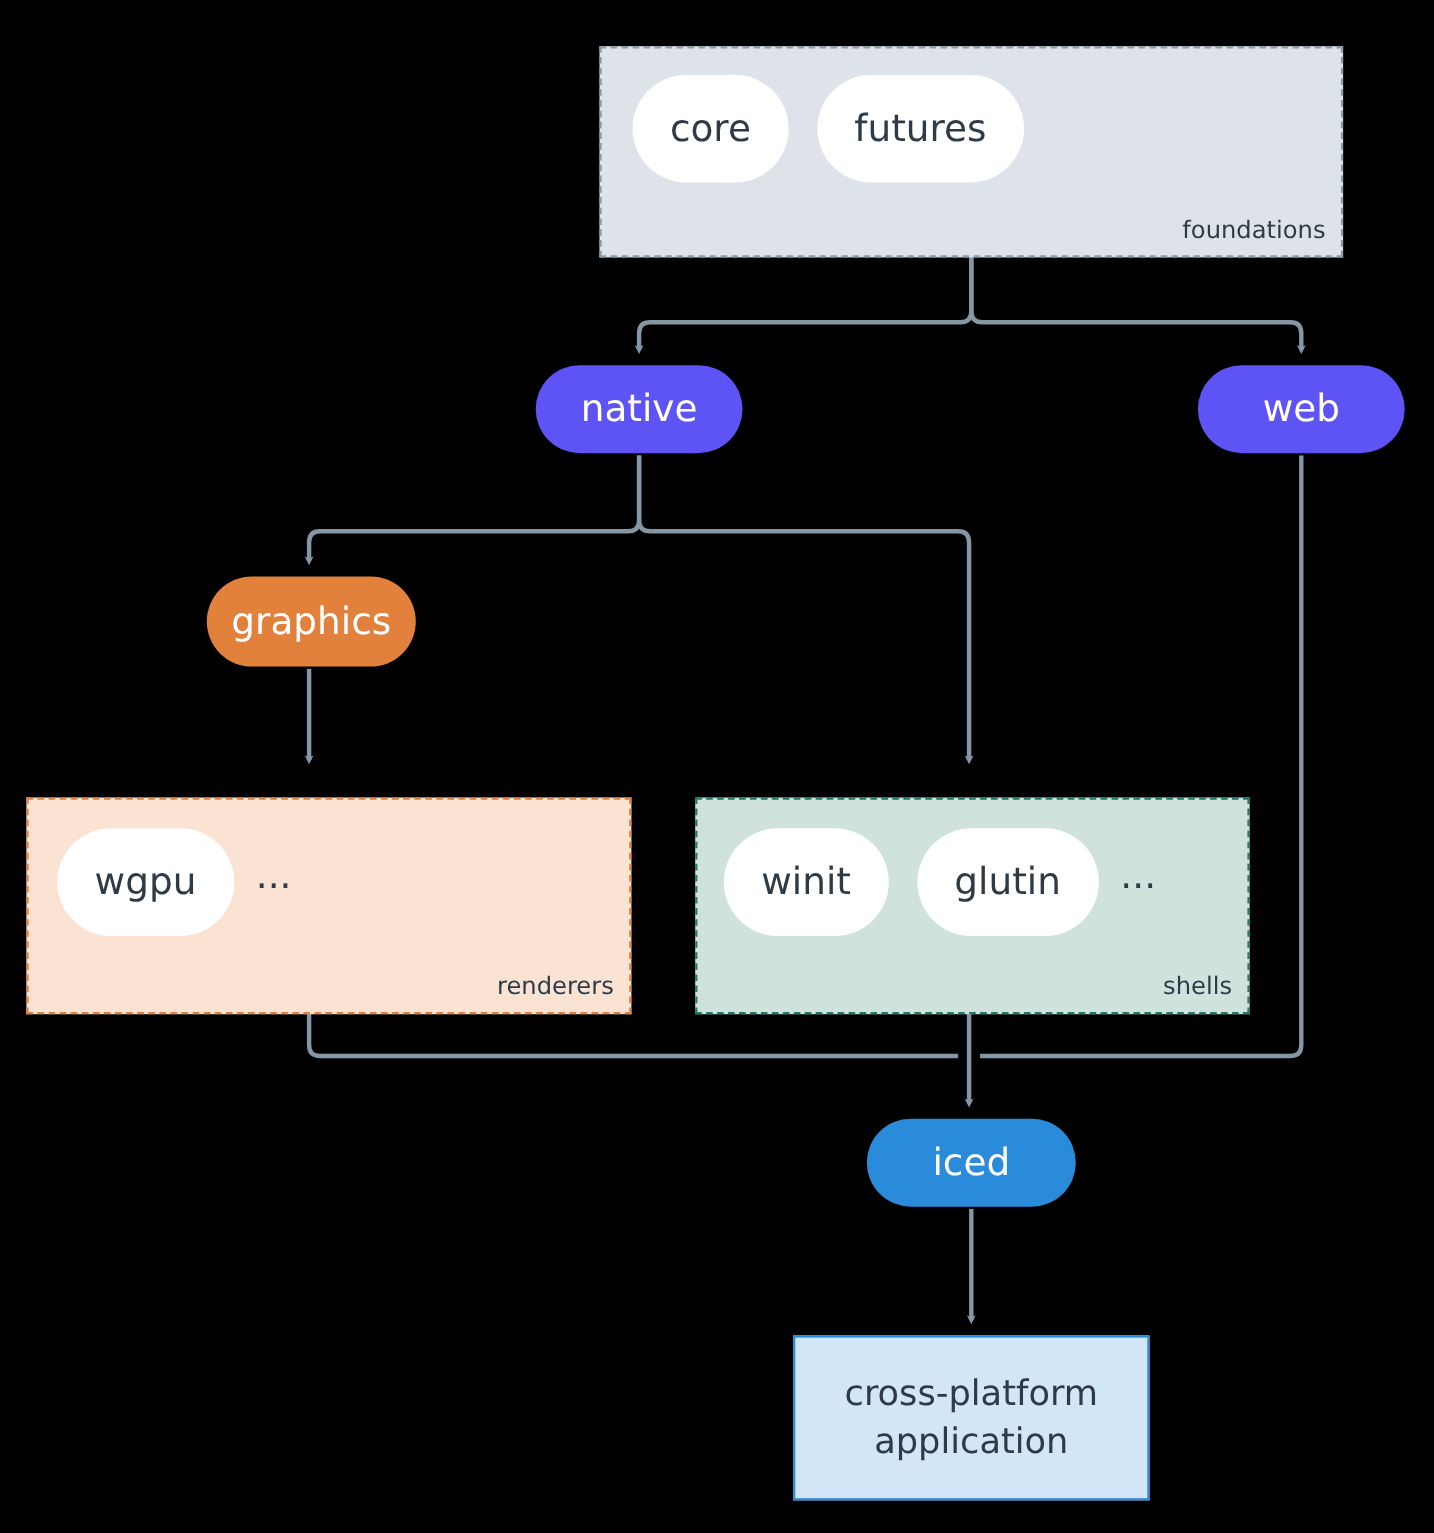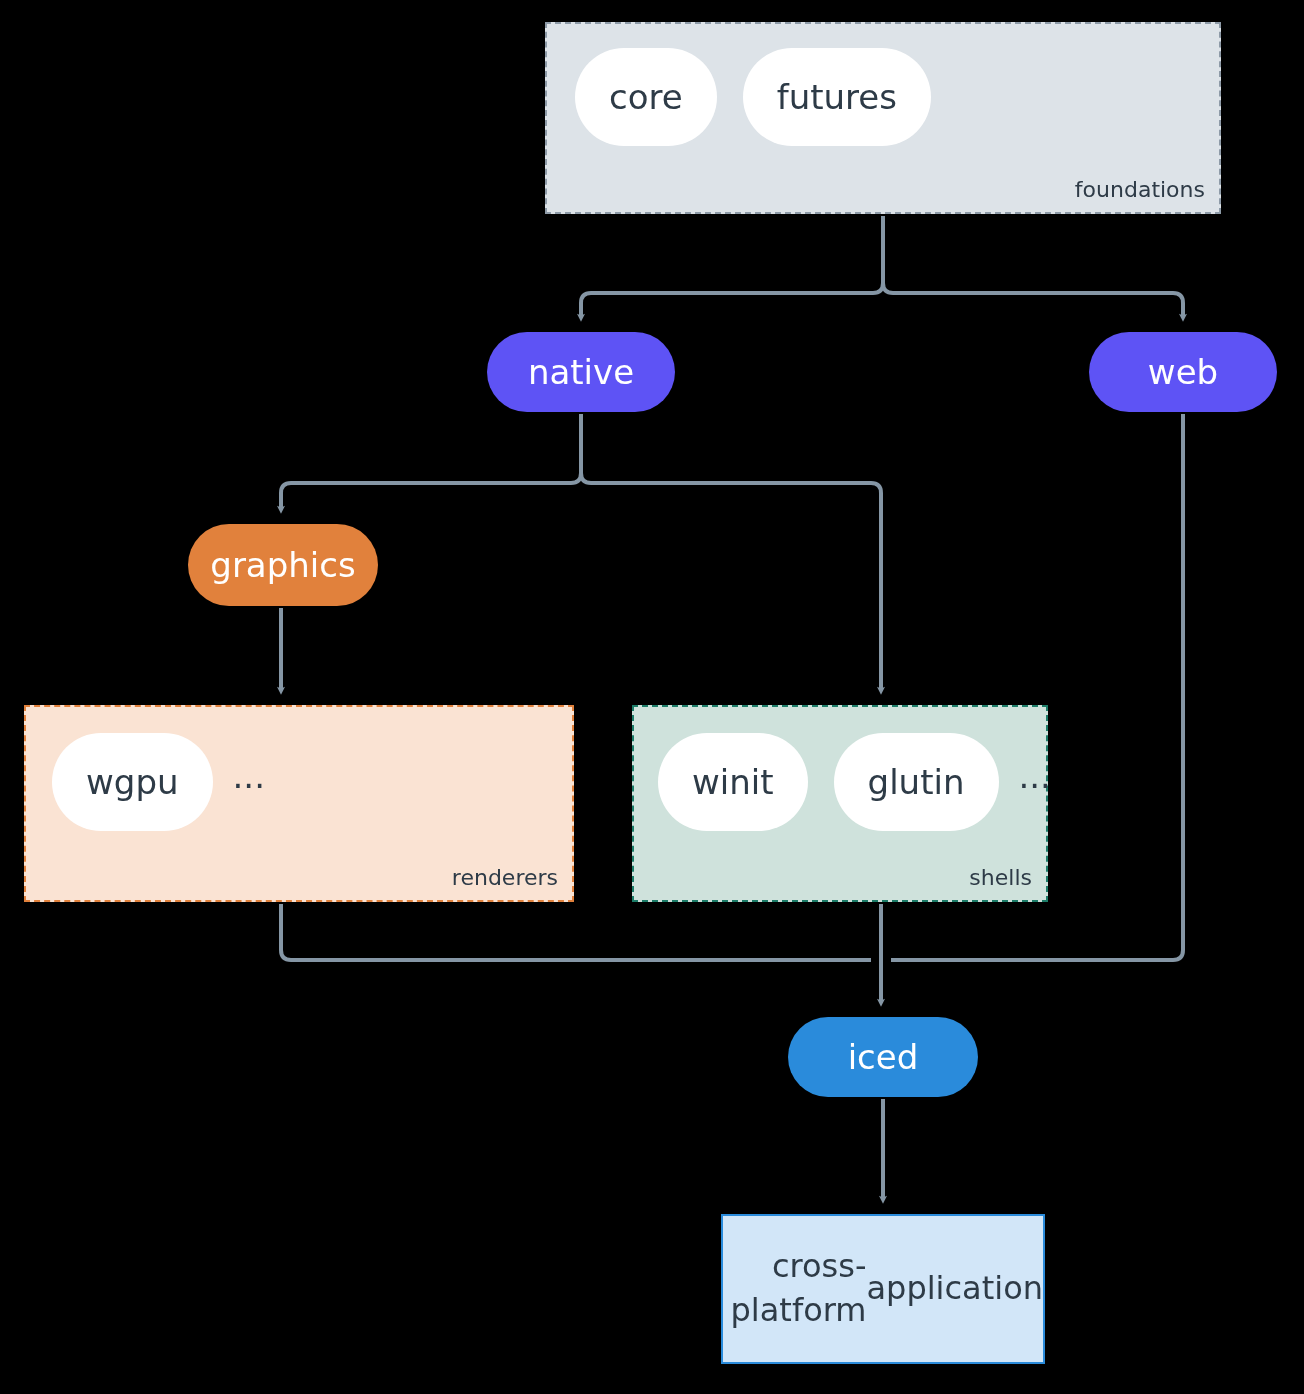--- a/index.html
+++ b/index.html
@@ -24,20 +24,21 @@
     top: 0;
     width: 1304px;
     height: 1394px;
     pointer-events: none;
   }
 
   
   .group {
     position: absolute;
     box-sizing: border-box;
+    margin-top: 20px;
   }
   .group-label {
     position: absolute;
     right: 14px;
     bottom: 10px;
     font-size: 22px;
     color: #2E3B47;
     white-space: nowrap;
   }
   .group-items {
@@ -65,21 +66,21 @@
     width: 550px;
     height: 197px;
     background: #FAE3D3;
     border: 2px dashed #E1813C;
   }
   .g-renderers .group-items { left: 26px; top: 26px; }
 
   .g-shells {
     left: 632px;
     top: 705px;
-    width: 416px;
+    width: 504px;
     height: 197px;
     background: #CFE2DC;
     border: 2px dashed #1C7C68;
   }
   .g-shells .group-items { left: 24px; top: 26px; }
 
   
   .pill {
     display: flex;
     align-items: center;
@@ -134,27 +135,27 @@
   .rect-node {
     position: absolute;
     left: 721px;
     top: 1214px;
     width: 324px;
     height: 150px;
     background: #D2E6F8;
     border: 2px solid #2A8BDB;
     box-sizing: border-box;
     display: flex;
-    flex-direction: row;
+    flex-direction: column;
     align-items: center;
     justify-content: center;
     font-size: 32px;
     line-height: 1.36;
     color: #2E3B47;
-    text-align: right;
+    text-align: left;
   }
 </style>
 </head>
 <body>
 
 <div id="canvas">
 
   <svg id="edges" viewBox="0 0 1304 1394" width="1304" height="1394" xmlns="http://www.w3.org/2000/svg">
     <defs>
       <marker id="arrow" markerWidth="10" markerHeight="10" refX="5.2" refY="5" orient="auto" markerUnits="userSpaceOnUse">

